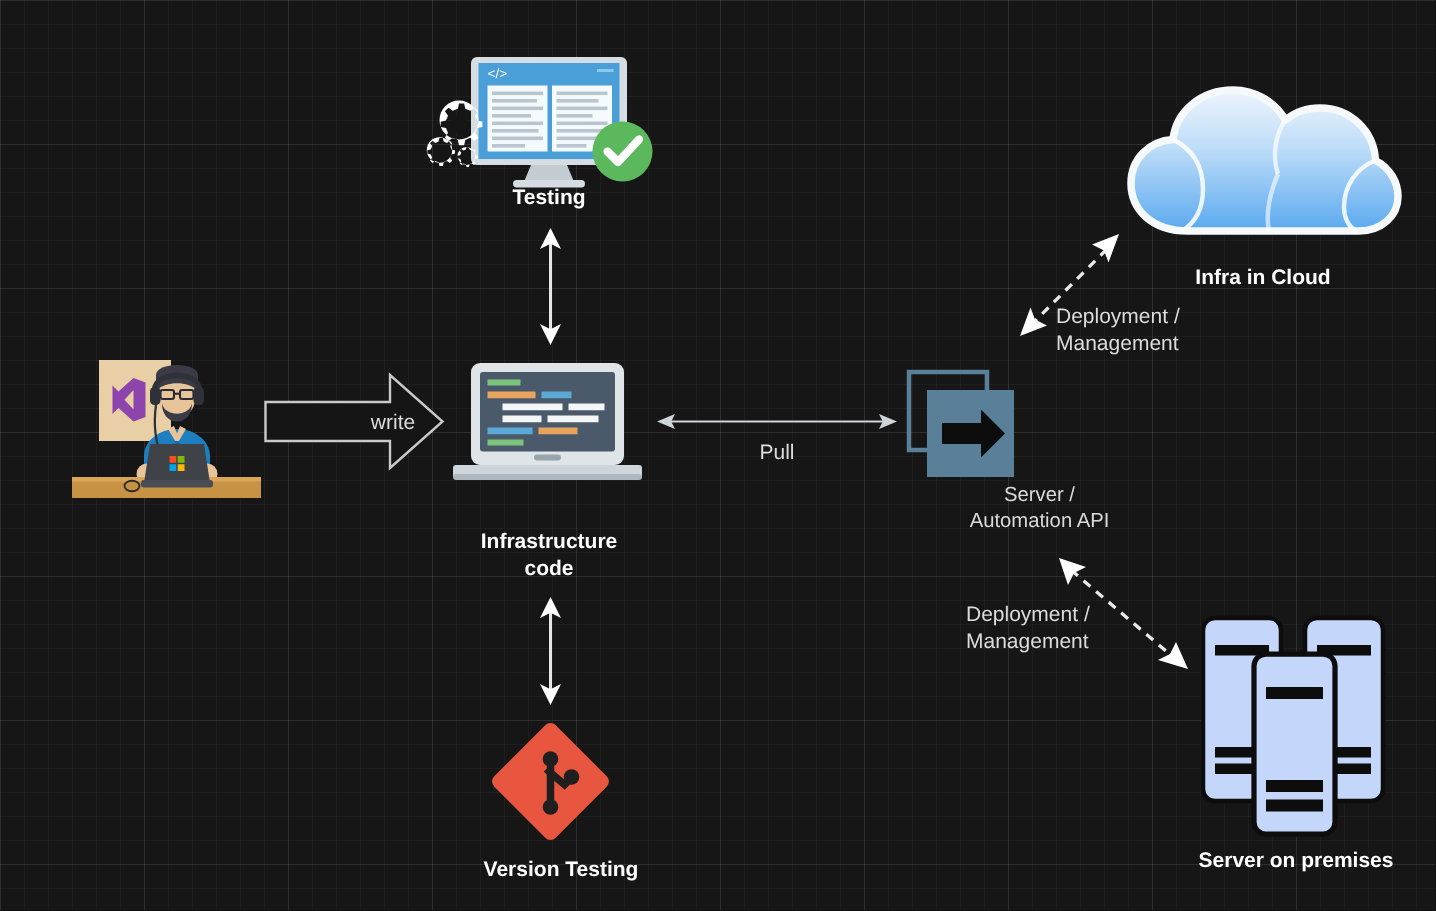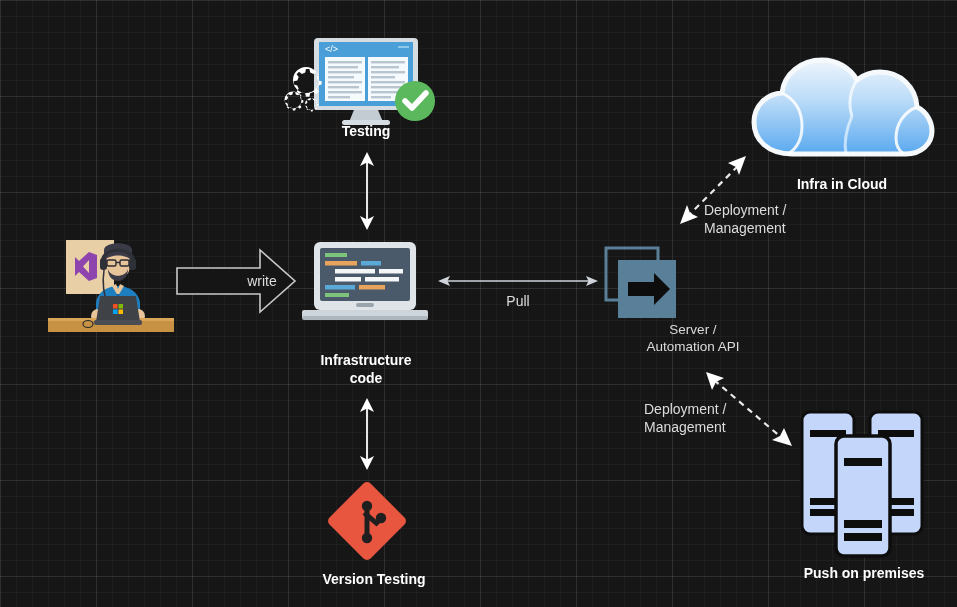--- a/index.html
+++ b/index.html
@@ -299,15 +299,15 @@
       <rect x="80" y="22" width="36" height="7" fill="#0d0d0d"></rect>
       <rect x="80" y="90" width="36" height="7" fill="#0d0d0d"></rect>
       <rect x="80" y="101" width="36" height="7" fill="#0d0d0d"></rect>
 
       <rect x="38" y="28" width="54" height="120" rx="8" fill="#c5d6fb" stroke="#0d0d0d" stroke-width="3.5"></rect>
       <rect x="46" y="50" width="38" height="8" fill="#0d0d0d"></rect>
       <rect x="46" y="112" width="38" height="8" fill="#0d0d0d"></rect>
       <rect x="46" y="125" width="38" height="8" fill="#0d0d0d"></rect>
     </svg>
   </div>
-  <div class="label bold" style="left:778px; top:565px; width:172px;">Push on premises</div>
+  <div class="label bold" style="left:778px; top:565px; width:172px;">Server on premises</div>
 
 </div>
 
 </body></html>

